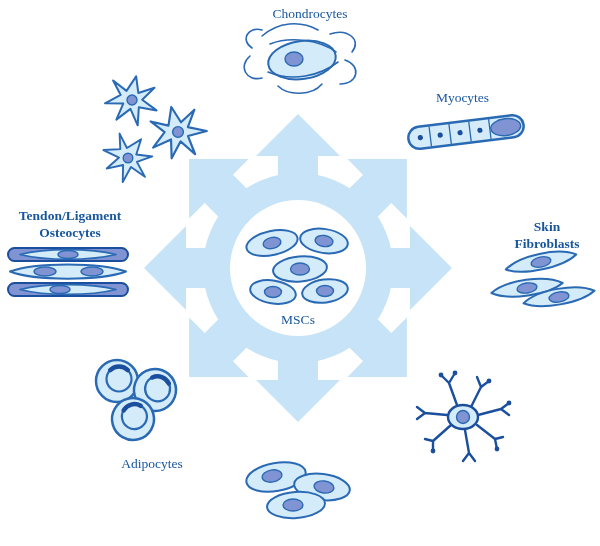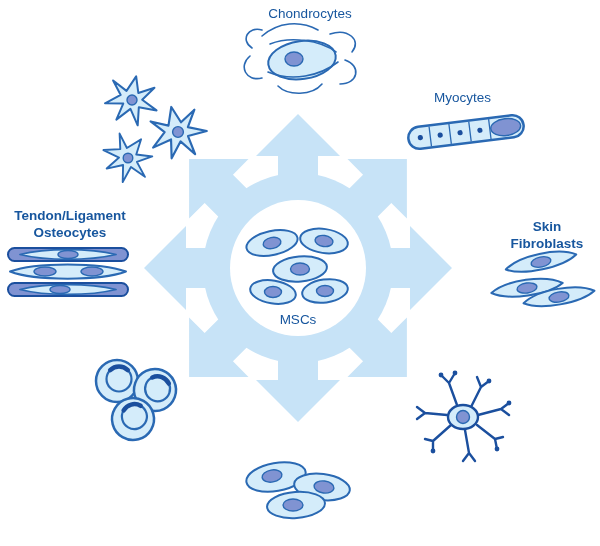--- a/index.html
+++ b/index.html
@@ -1,17 +1,17 @@
 <!DOCTYPE html>
 <html style="--background: #ffffff; --arrow-fill: #c7e3f7; --cell-fill: #d4ecfa; --cell-outline: #2a69b3; --nucleus-fill: #8093d2; --label-text: #17569e; --dark-accent: #1b4f9e;"><head>
 <meta charset="utf-8">
 <style>
   html,body{margin:0;padding:0;background:#fff;}
   .stage{position:relative;width:600px;height:546px;background:#fff;overflow:hidden;
-         font-family:Liberation Sans, sans-serif;}
+         font-family:Liberation Serif, serif;}
   .stage svg{position:absolute;left:0;top:0;}
   .lbl{position:absolute;font-size:13.5px;line-height:1.25;color:var(--label-text);
        text-align:center;white-space:pre-line;}
   .lbl.b{font-weight:bold;}
   
   .arrowfill{fill:var(--arrow-fill);}
   .cell{fill:var(--cell-fill);stroke:var(--cell-outline);stroke-width:2;stroke-linejoin:round;}
   .nucleus{fill:var(--nucleus-fill);stroke:var(--cell-outline);stroke-width:1.4;}
   .fiber{fill:none;stroke:var(--cell-outline);stroke-width:1.6;stroke-linecap:round;}
   .branch{fill:none;stroke:var(--dark-accent);stroke-width:2.4;stroke-linecap:round;}
@@ -153,13 +153,14 @@
     </g>
   </svg>
 
   <div class="lbl" style="left:225px;top:6px;width:170px">Chondrocytes</div>
   <div class="lbl" style="left:405px;top:90px;width:115px">Myocytes</div>
   <div class="lbl b" style="left:0px;top:208px;width:140px">Tendon/Ligament
 Osteocytes</div>
   <div class="lbl b" style="left:497px;top:219px;width:100px">Skin
 Fibroblasts</div>
   <div class="lbl" style="left:258px;top:312px;width:80px">MSCs</div>
+  <div class="lbl" style="left:92px;top:456px;width:120px">Adipocytes</div>
 </div>
 
 </body></html>

